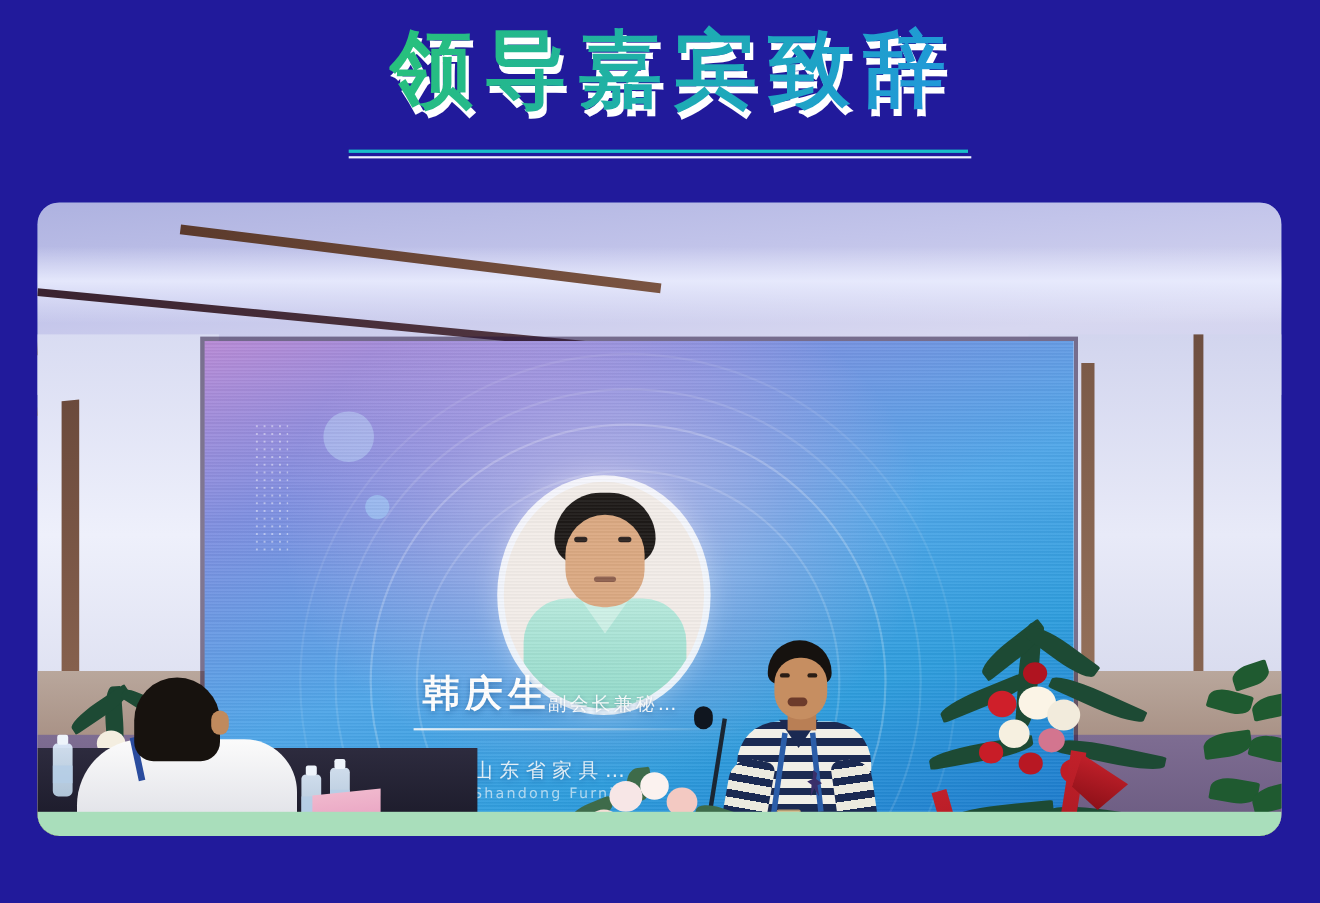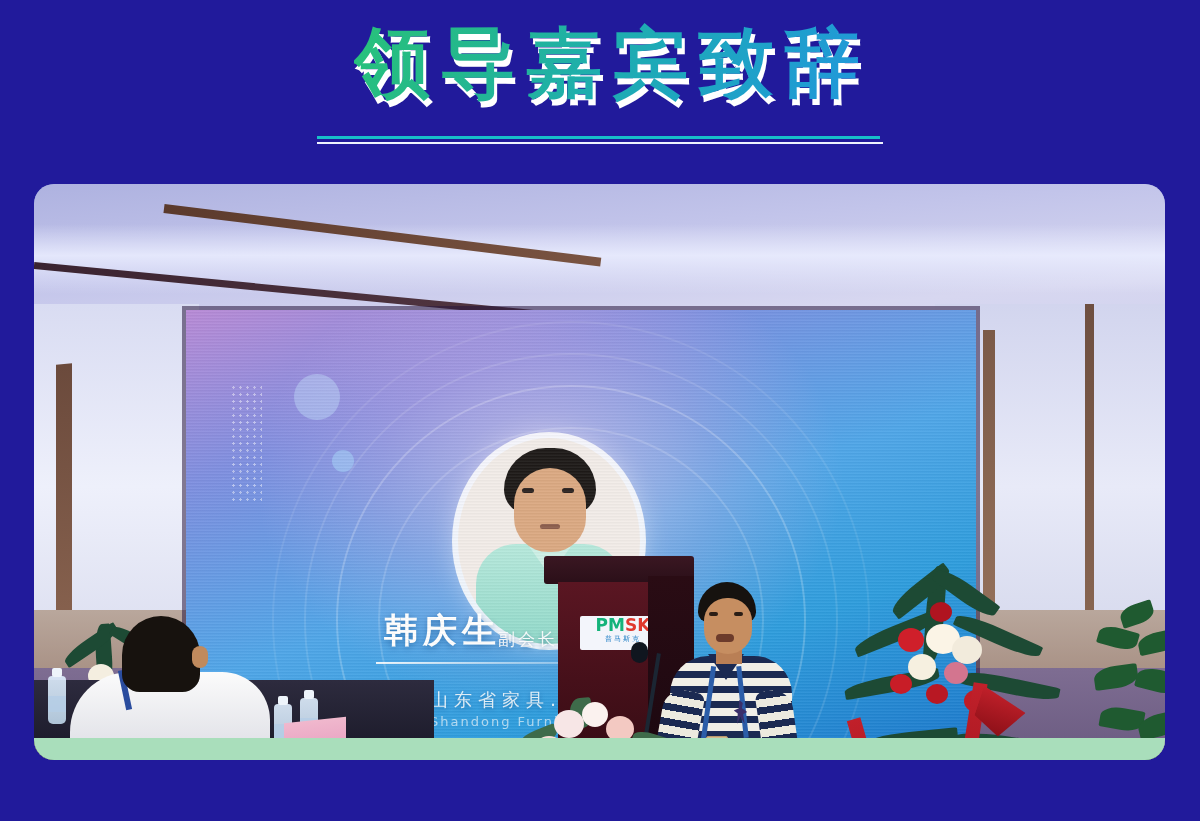--- a/index.html
+++ b/index.html
@@ -420,32 +420,20 @@
         </div>
 
         <div class="led-name">韩庆生</div>
         <div class="led-role">副会长兼秘…</div>
         <div class="led-underline"></div>
         <div class="led-org">山东省家具…</div>
         <div class="led-org-en">Shandong Furnitu…</div>
         <div class="scan"></div>
       </div>
 
-      <div class="podium">
-        <div class="top"></div>
-        <div class="body">
-          <div class="logo">
-            <div class="pm">
-              <span class="g">PM</span><span class="r">SK</span>
-            </div>
-            <div class="sub">普马斯克</div>
-          </div>
-        </div>
-        <div class="shadowcol"></div>
-      </div>
 
       <div class="mic-stem"></div>
       <div class="mic-head"></div>
 
       <div class="speaker">
         <div class="spk-body"></div>
         <div class="spk-arm-l"></div>
         <div class="spk-arm-r"></div>
 
         <div class="spk-collar"></div>

